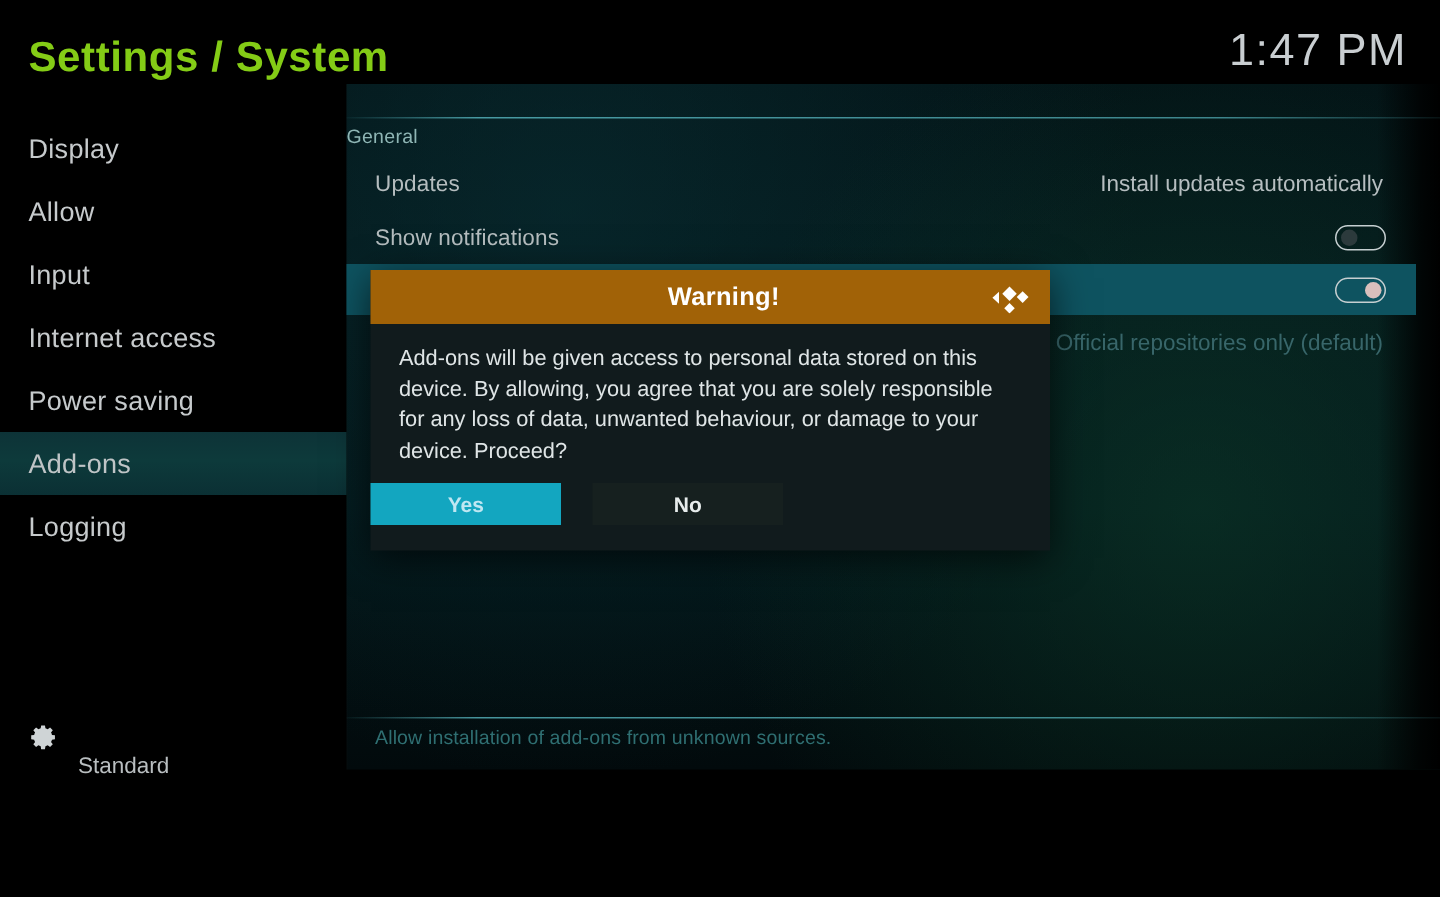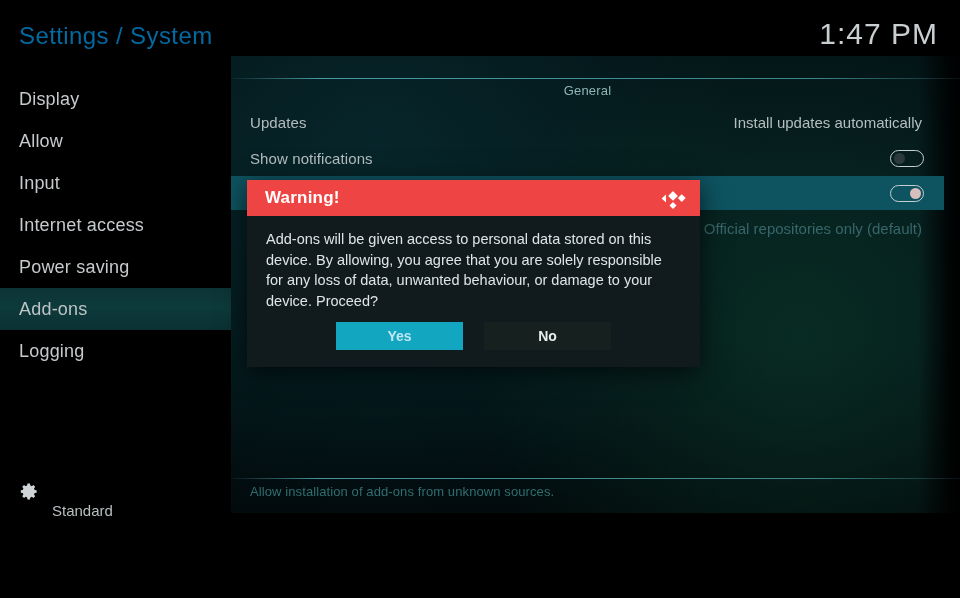--- a/index.html
+++ b/index.html
@@ -38,21 +38,21 @@
   .hr-teal {
     position:absolute; height:1px;
     background:linear-gradient(90deg, rgba(60,170,180,.05) 0%, rgba(96,200,210,.72) 12%, rgba(96,200,210,.62) 80%, rgba(70,170,180,.10) 100%);
   }
   #rule-top    { left:231px; top:78px;  width:729px; }
   #rule-bottom { left:231px; top:478px; width:729px; }
 
   
   #header-title{
     position:absolute; left:19px; top:22px;
-    font-size:24px; font-weight:400; color:#0369a1; letter-spacing:.4px;
+    font-size:28px; font-weight:700; color:#84cc16; letter-spacing:.4px;
   }
   #clock{
     position:absolute; right:22px; top:17px;
     font-size:30px; font-weight:300; color:#c9ced1; letter-spacing:1px;
   }
 
   
   #sidebar { position:absolute; left:0; top:78px; width:231px; height:435px; }
   .side-item{
     position:absolute; left:0; width:231px; height:42px;
@@ -69,21 +69,21 @@
   #profile-row{
     position:absolute; left:0; top:474px; width:231px; height:34px;
     display:flex; align-items:center;
   }
   #profile-row .gear{ margin-left:20px; width:19px; height:19px; display:block; }
   #profile-row .pname{ margin-left:13px; font-size:15px; color:#b9bec0;margin-top:38px; }
 
   
   #group-title{
     position:absolute; left:231px; top:83px; width:713px;
-    text-align:center; font-size:13px; color:#8fb6b5; letter-spacing:.2px;
+    font-size:13px; color:#8fb6b5; letter-spacing:.2px;
   }
 
   .srow{
     position:absolute; left:231px; width:713px; height:34px;
     display:flex; align-items:center;
   }
   .srow .name{
     margin-left:19px; font-size:15px; color:#b4bcbe; letter-spacing:.1px;
   }
   .srow .val{
@@ -112,35 +112,35 @@
     font-size:13px; color:#2f6f72; letter-spacing:.1px;
   }
 
   
   #dialog{
     position:absolute; left:247px; top:180px; width:453px; height:187px;
     background:#111b1d;
     box-shadow:0 5px 24px rgba(0,0,0,.65);
   }
   #dialog-header{
-    position:relative; height:36px; background:#ef4444;
-    display:flex; align-items:center;
+    position:relative; height:36px; background:#a16207;
+    display:flex; align-items:center;justify-content:center;
   }
   #dialog-title{
     margin-left:18px; font-size:17px; font-weight:700; color:#ffffff; letter-spacing:.2px;
   }
   #kodi-logo{ position:absolute; right:12px; top:8px; width:30px; height:21px; display:block; }
 
   #dialog-body{
     padding:13px 19px 0 19px;
     font-size:14.5px; line-height:20.5px; color:#dfe5e6;
   }
   #dialog-buttons{
     position:absolute; left:0; bottom:17px; width:453px;
-    display:flex; justify-content:center; gap:21px;
+    display:flex; justify-content:flex-start; gap:21px;
   }
   .dbtn{
     width:127px; height:28px; border:none; cursor:pointer;
     font-family:"Liberation Sans", sans-serif; font-size:14px; font-weight:700;
     display:flex; align-items:center; justify-content:center;
   }
   .dbtn.primary{ background:#13a6c0; color:#bfe7f2; }
   .dbtn.plain  { background:#16201f; color:#e7ecec; }
 </style>
 </head>

